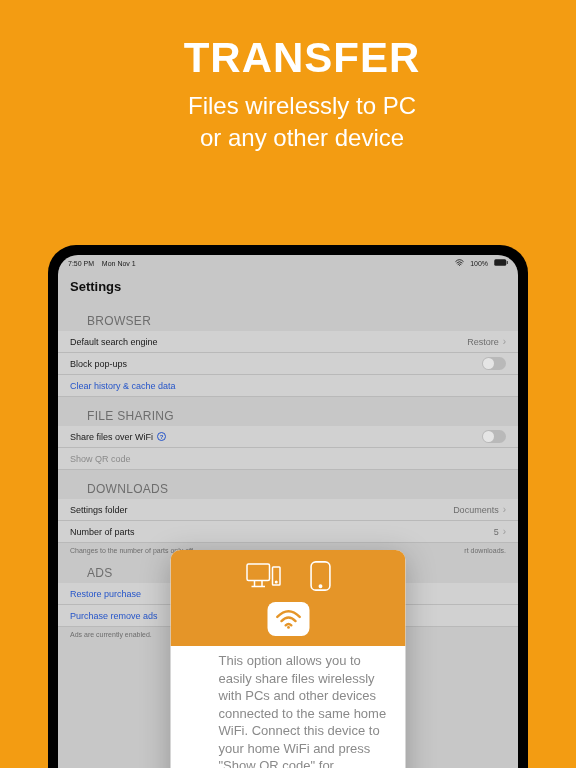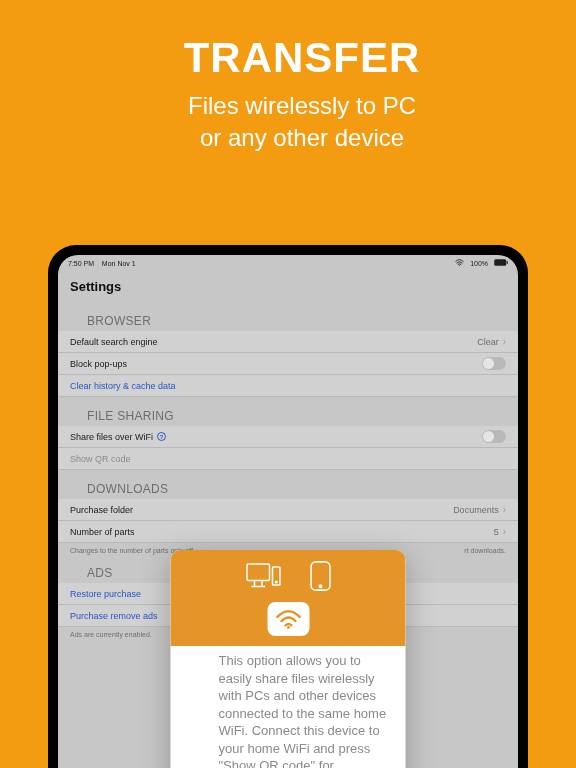--- a/index.html
+++ b/index.html
@@ -103,21 +103,21 @@
         </span>
       </div>
     </div>
 
     <div class="title">Settings</div>
 
     <div class="section">BROWSER</div>
     <div class="row">
       <span class="lbl">Default search engine</span>
       <span class="val">
-        <span>Clear</span>
+        <span>Restore</span>
         <span class="chev">›</span>
       </span>
     </div>
     <div class="row">
       <span class="lbl">Block pop-ups</span>
       <span class="tgl"></span>
     </div>
     <div class="row link">
       <span class="lbl">Clear history &amp; cache data</span>
       <span></span>
@@ -131,21 +131,21 @@
       </span>
       <span class="tgl"></span>
     </div>
     <div class="row disabled">
       <span class="lbl">Show QR code</span>
       <span></span>
     </div>
 
     <div class="section">DOWNLOADS</div>
     <div class="row">
-      <span class="lbl">Purchase folder</span>
+      <span class="lbl">Settings folder</span>
       <span class="val">
         <span>Documents</span>
         <span class="chev">›</span>
       </span>
     </div>
     <div class="row">
       <span class="lbl">Number of parts</span>
       <span class="val">
         <span>5</span>
         <span class="chev">›</span>

